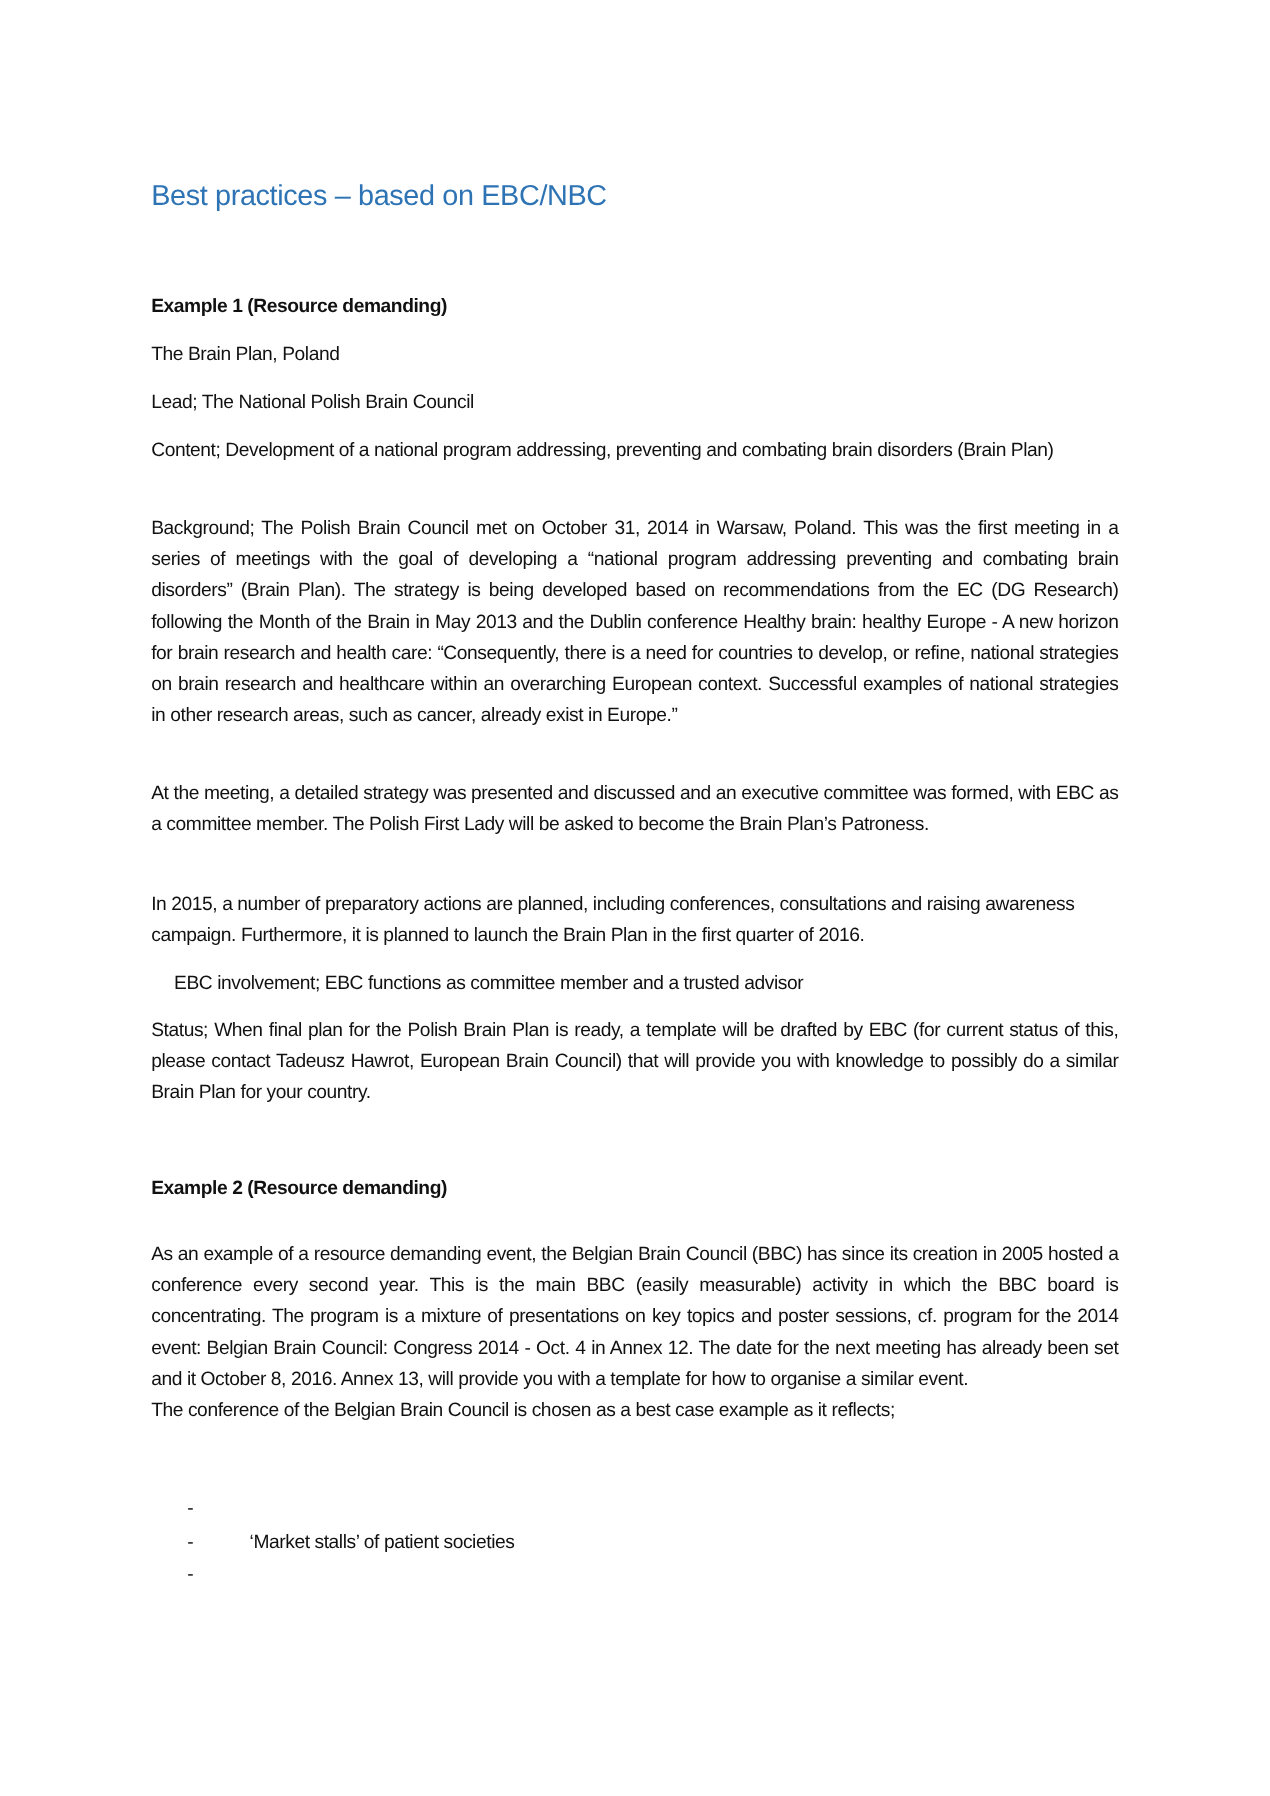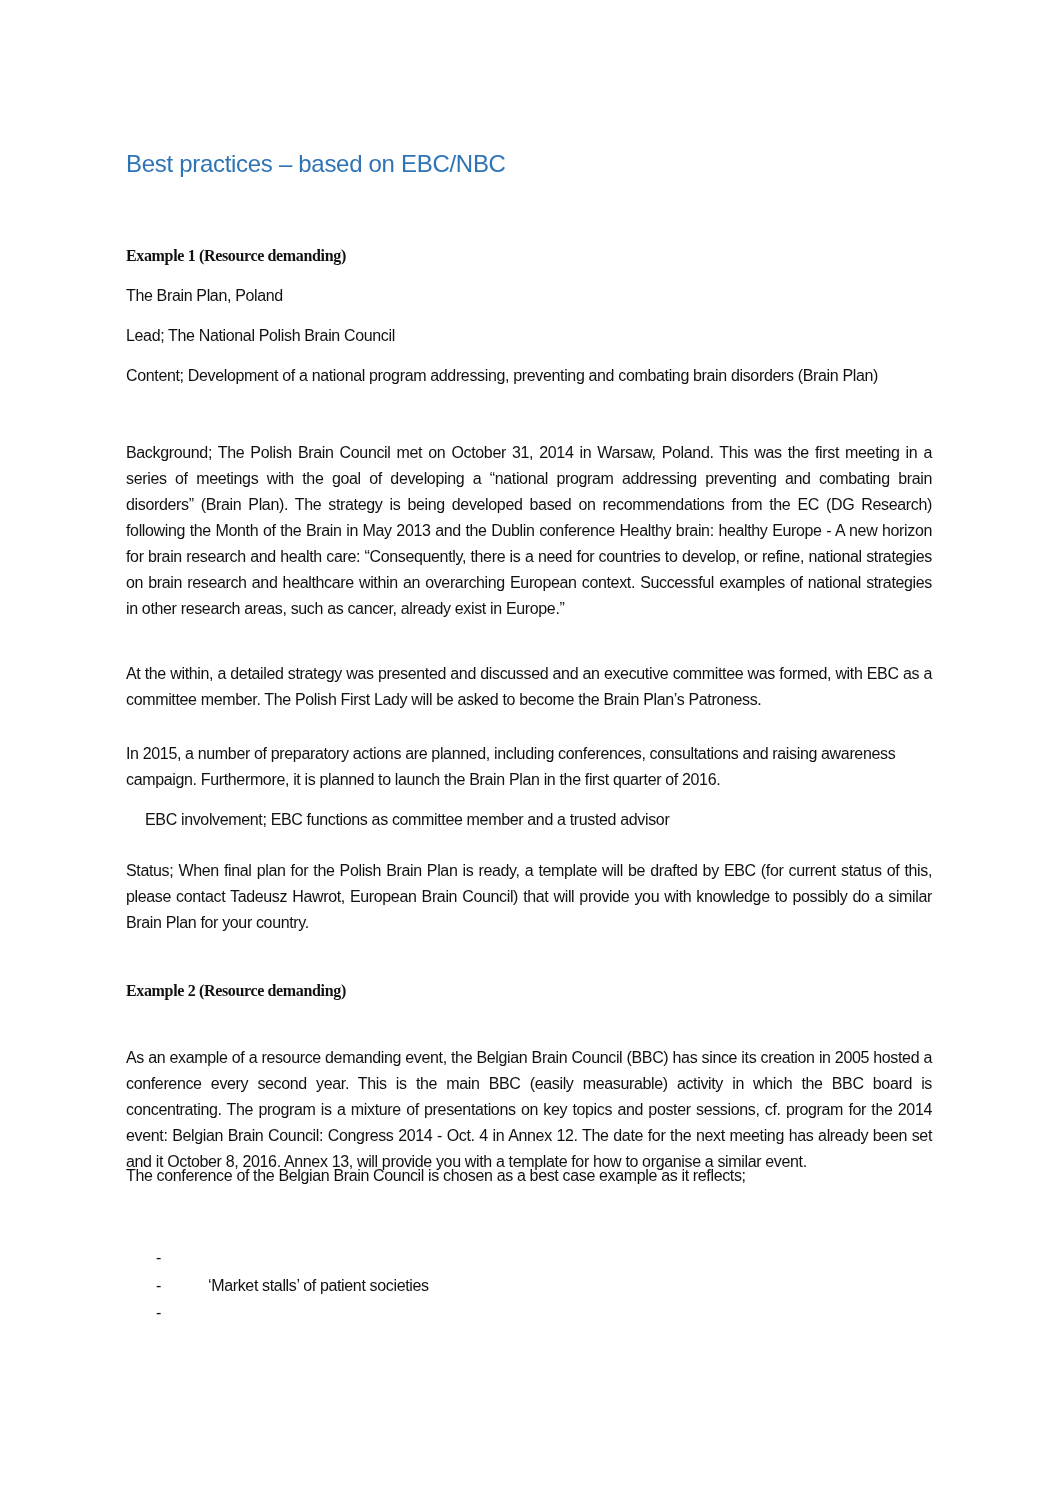--- a/index.html
+++ b/index.html
@@ -3,39 +3,39 @@
 <meta charset="utf-8">
 <style>
   html, body { margin: 0; padding: 0; background: #ffffff; }
   body { width: 1058px; height: 1497px; position: relative; overflow: hidden;
          font-family: "Liberation Sans", sans-serif; color: #111; }
   .page { position: absolute; left: 126px; top: 0; width: 806px; }
   .title { position: absolute; left: 0; top: 150px; font-size: 24px; color: #2e74b5;
            font-family: "Liberation Sans", sans-serif; letter-spacing: -0.3px; }
   .p { position: absolute; left: 0; width: 806px; font-size: 16px; line-height: 26px;
        letter-spacing: -0.35px; }
-  .j { text-align: justify; text-align-last: left; margin-top: 12px; }
-  .bold { font-weight: bold; font-family: Liberation Serif, serif; }
+  .j { text-align: justify; text-align-last: left; }
+  .bold { font-weight: bold; }
   .u { }
   .bullets { position: absolute; left: 0; top: 1244px; width: 806px; margin: 0; padding: 0; list-style: none; }
   .bullets li { font-size: 16px; line-height: 27.5px; letter-spacing: -0.35px; display: flex; }
   .bullets .dash { width: 82px; padding-left: 30px; box-sizing: border-box; }
 </style>
 </head>
 <body>
 
 <div class="page">
   <div class="title">Best practices – based on EBC/NBC</div>
 
   <div class="p bold" style="top:243px;">Example 1 (Resource demanding)</div>
   <div class="p u" style="top:283px;">The Brain Plan, Poland</div>
   <div class="p" style="top:323px;">Lead; The National Polish Brain Council</div>
   <div class="p" style="top:363px;">Content;  Development of a national program addressing,  preventing and combating brain disorders (Brain Plan)</div>
   <div class="p j" style="top:428px;">Background; The Polish Brain Council met on October 31, 2014 in Warsaw, Poland. This was the first meeting in a series of meetings with the goal of developing a “national program addressing preventing and combating brain disorders” (Brain Plan). The strategy is being developed based on recommendations from the EC (DG Research) following the Month of the Brain in May 2013 and the Dublin conference Healthy brain: healthy Europe - A new horizon for brain research and health care: “Consequently, there is a need for countries to develop, or refine, national strategies on brain research and healthcare within an overarching European context. Successful examples of national strategies in other research areas, such as cancer, already exist in Europe.”</div>
-  <div class="p j" style="top:649px;">At the within, a detailed strategy was presented and discussed and an executive committee was formed, with EBC as a committee member. The Polish First Lady will be asked to become the Brain Plan’s Patroness.</div>
+  <div class="p j" style="top:649px;">At the meeting, a detailed strategy was presented and discussed and an executive committee was formed, with EBC as a committee member. The Polish First Lady will be asked to become the Brain Plan’s Patroness.</div>
   <div class="p" style="top:741px;">In 2015, a number of preparatory actions are planned, including conferences, consultations and raising awareness campaign. Furthermore, it is planned to launch the Brain Plan in the first quarter of 2016.</div>
   <div class="p" style="top:807px;margin-left:19px;">EBC involvement; EBC functions as committee member and a trusted advisor</div>
   <div class="p j" style="top:846px;">Status; When final plan for the Polish Brain Plan is ready, a template will be drafted by EBC (for current status of this, please contact Tadeusz Hawrot, European Brain Council) that will provide you with knowledge to possibly do a similar Brain Plan for your country.</div>
 
   <div class="p bold" style="top:978px;">Example 2 (Resource demanding)</div>
   <div class="p j" style="top:1033px;">As an example of a resource demanding event, the Belgian Brain Council (BBC) has since its creation in 2005 hosted a conference every second year. This is the main BBC (easily measurable) activity in which the BBC board is concentrating. The program is a mixture of presentations on key topics and poster sessions, cf. program for the 2014 event: Belgian Brain Council: Congress 2014 - Oct. 4 in Annex 12. The date for the next meeting has already been set and it October 8, 2016. Annex 13, will provide you with a template for how to organise a similar event.</div>
   <div class="p" style="top:1131px;margin-top:32px;">The conference of the Belgian Brain Council is chosen as a best case example as it reflects;</div>
 
   <ul class="bullets">
     <li>

